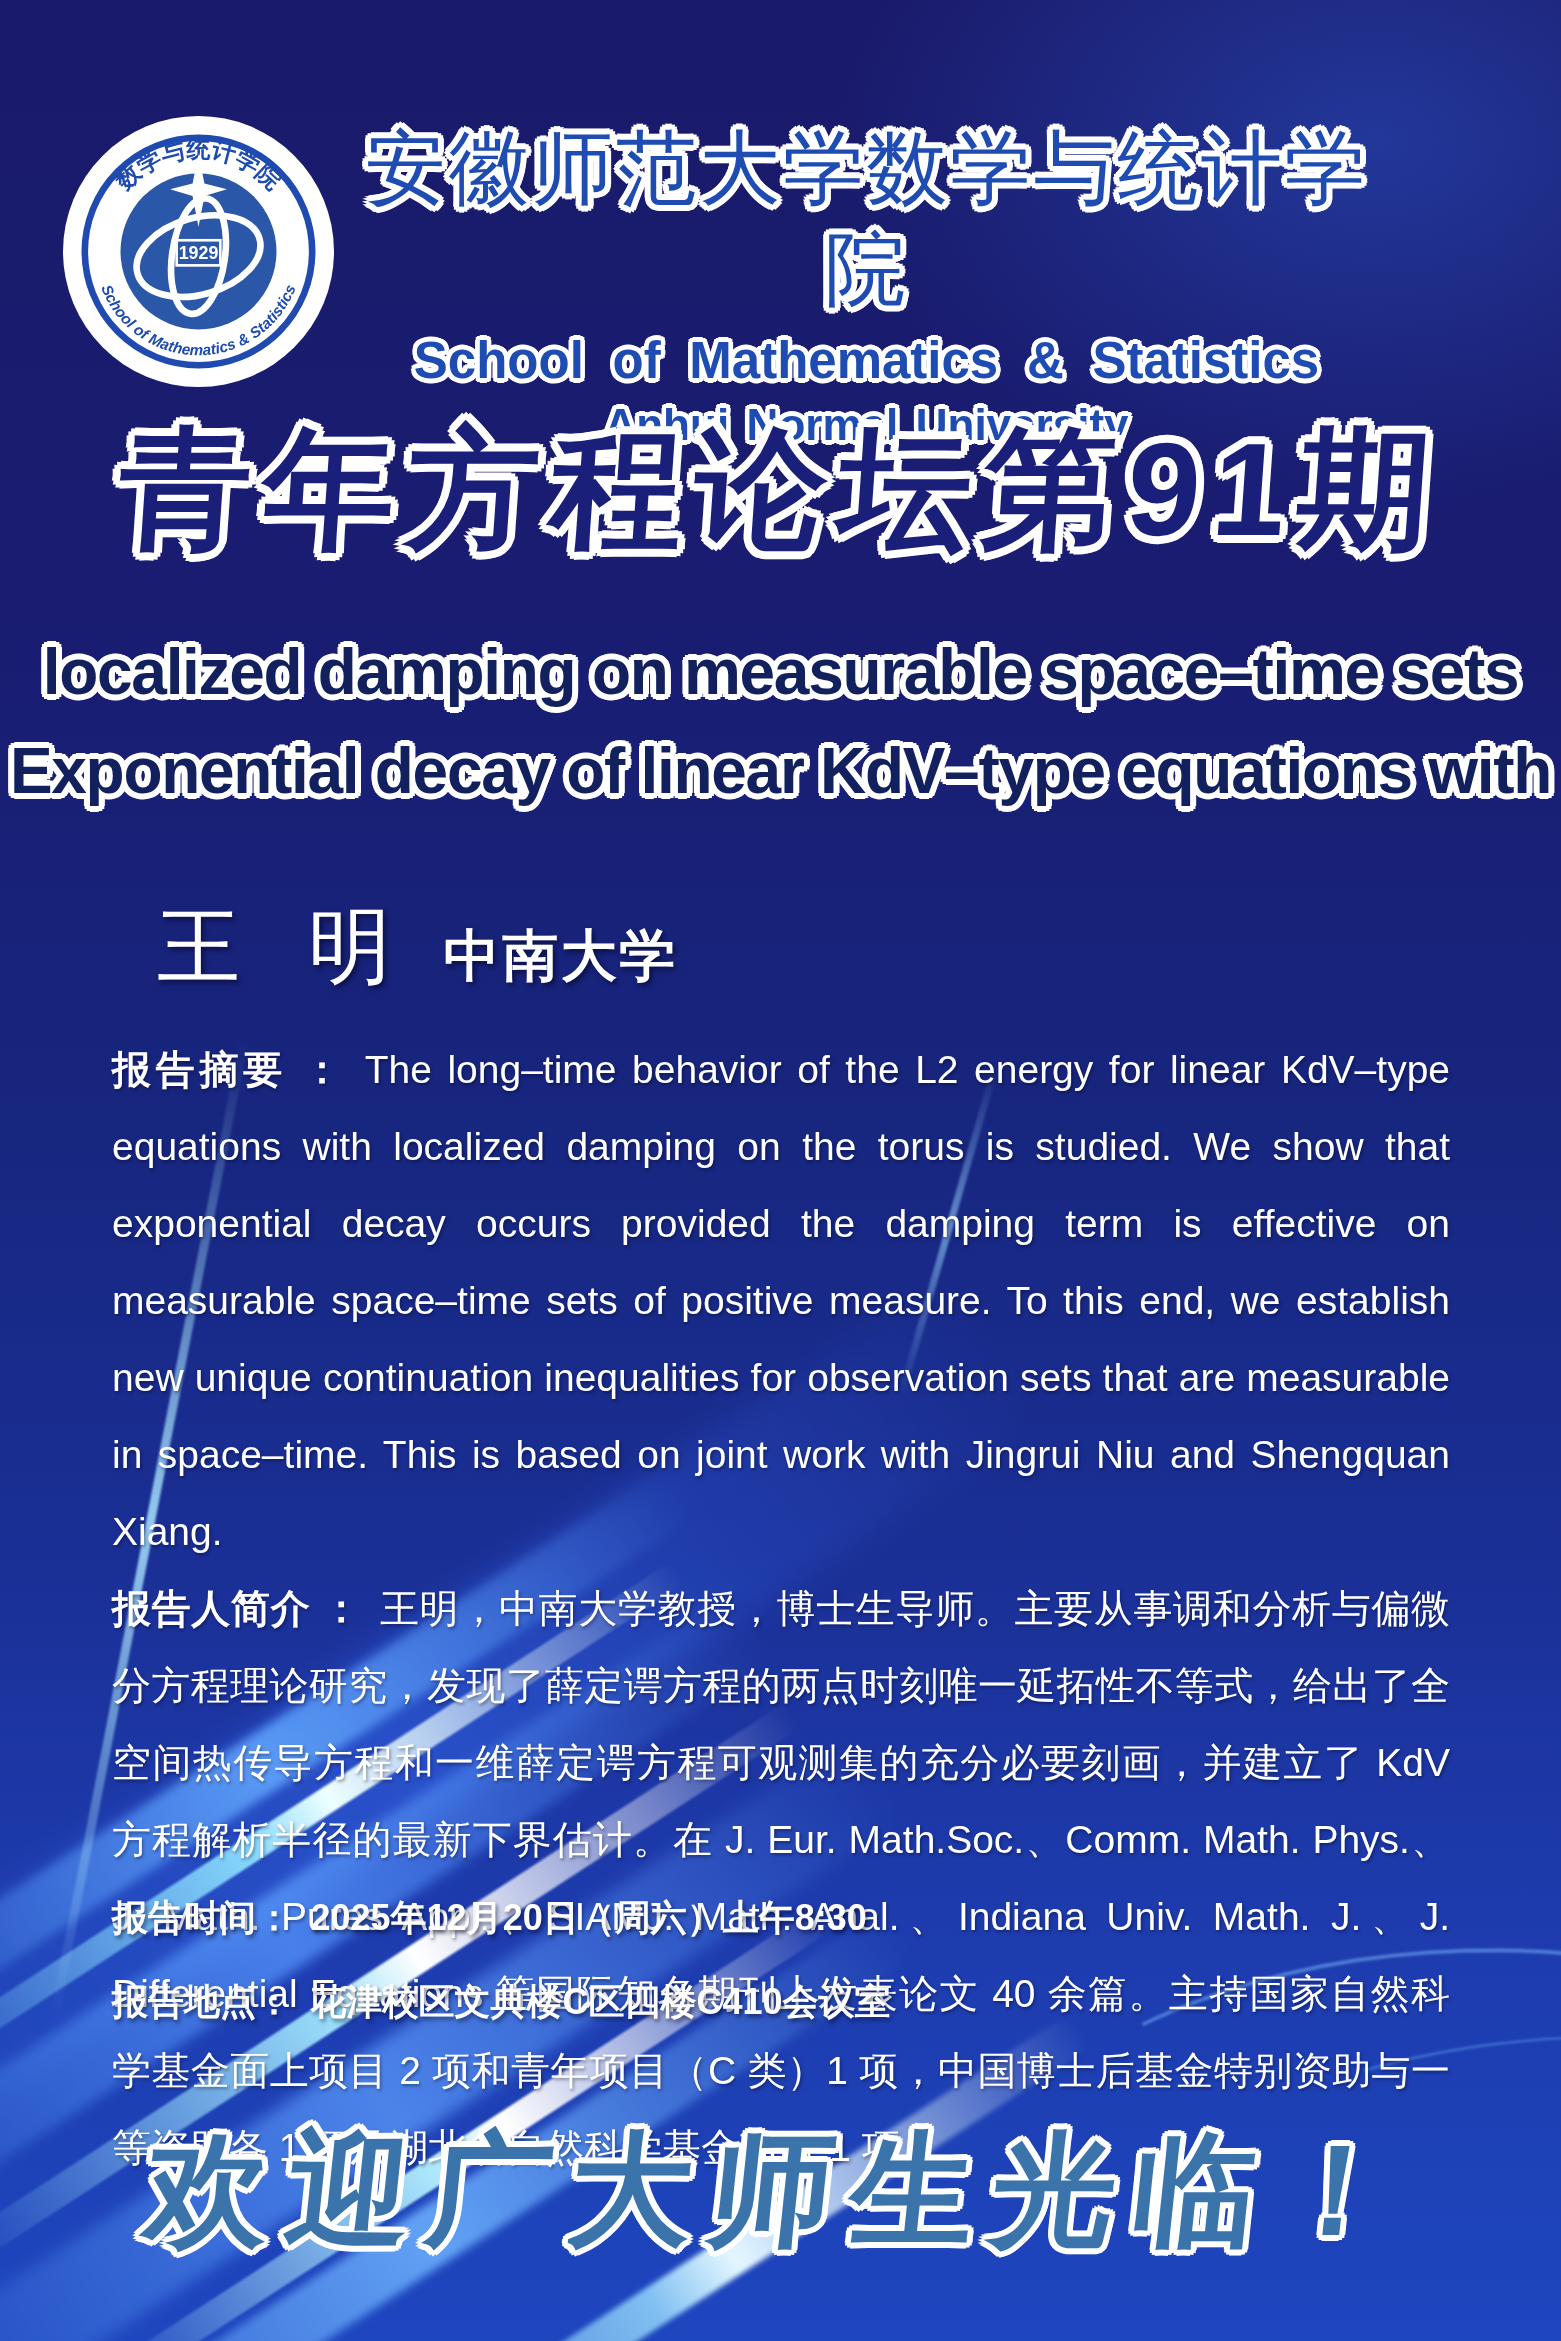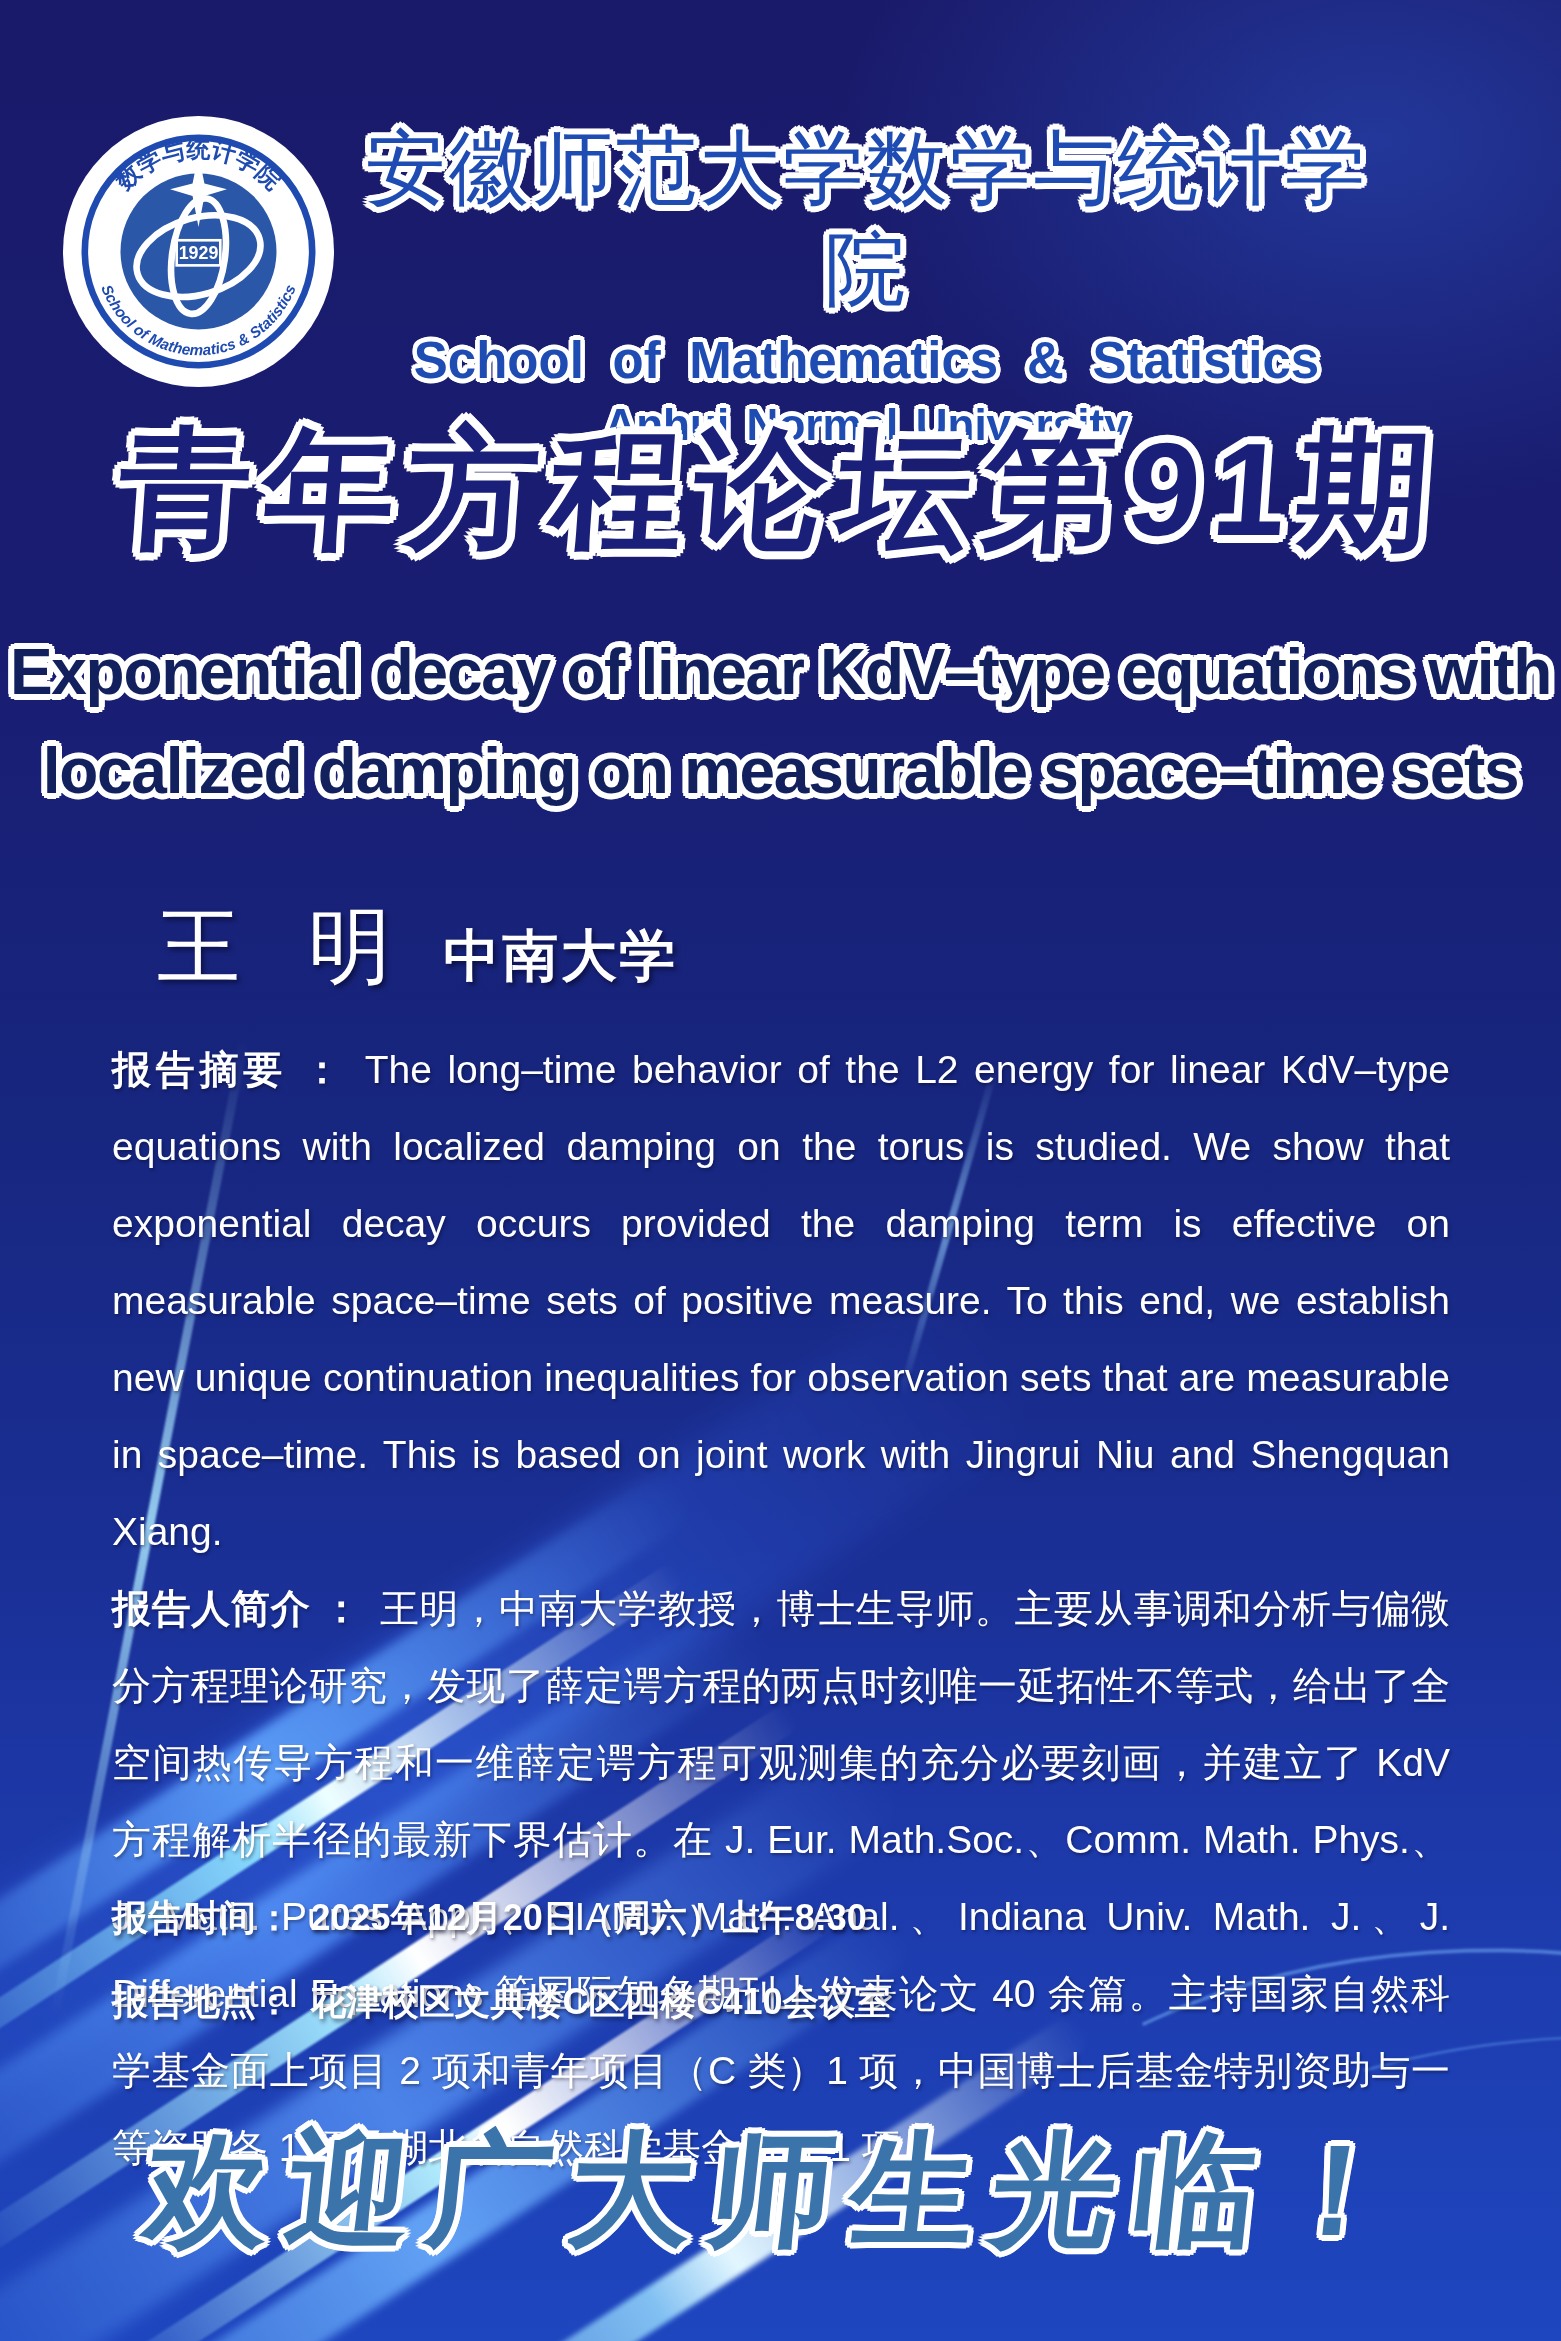--- a/index.html
+++ b/index.html
@@ -131,22 +131,22 @@
 
   <div class="header-text">
     <div class="title-cn ring9">安徽师范大学数学与统计学院</div>
     <div class="title-en1 ring7">School of Mathematics &amp; Statistics</div>
     <div class="title-en2 ring7">Anhui Normal University</div>
   </div>
 
   <div class="forum-title ring12">青年方程论坛第91期</div>
 
   <div class="talk-title ring9">
+    <div>localized damping on measurable space–time sets</div>
     <div>Exponential decay of linear KdV–type equations with</div>
-    <div>localized damping on measurable space–time sets</div>
   </div>
 
   <div class="speaker">
     <span class="name">王 明</span>
     <span class="aff">中南大学</span>
   </div>
 
   <div class="bodytext">
     <p>
       <span class="lbl">报告摘要 ：</span><span>The long–time behavior of the L2 energy for linear KdV–type equations with localized damping on the torus is studied. We show that exponential decay occurs provided the damping term is effective on measurable space–time sets of positive measure. To this end, we establish new unique continuation inequalities for observation sets that are measurable in space–time. This is based on joint work with Jingrui Niu and Shengquan Xiang.</span>

